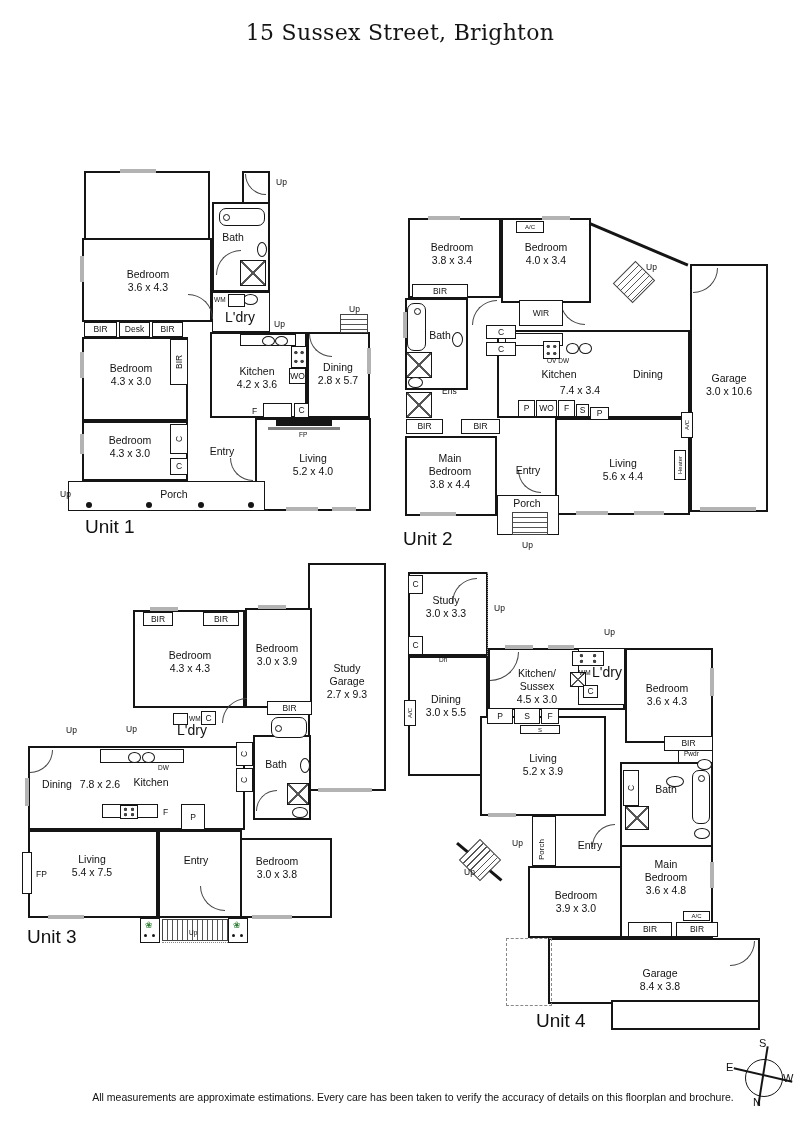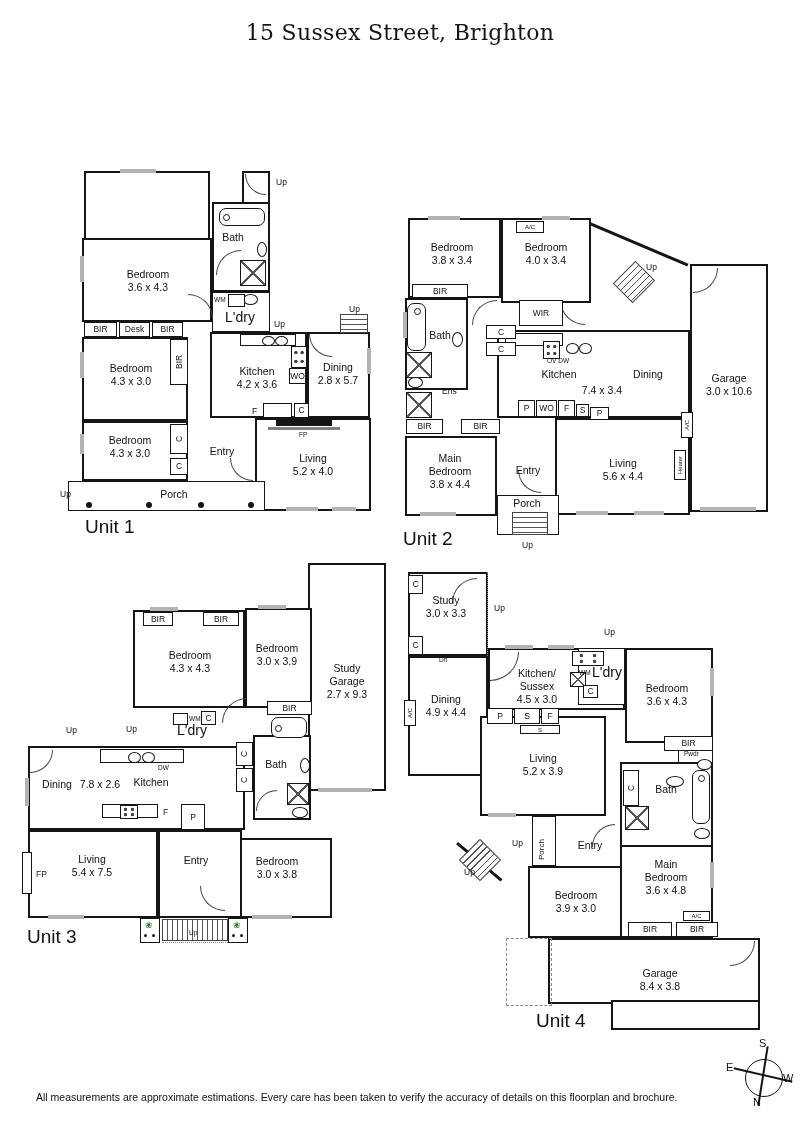--- a/index.html
+++ b/index.html
@@ -39,21 +39,21 @@
   .dot.s{width:3px;height:3px}
   .ulabel{position:absolute;font-size:19px;color:#111;z-index:7}
   .dashed{position:absolute;border:1.2px dashed #888;z-index:2}
   .dotv{position:absolute;border-left:1.5px dotted #888;z-index:4}
   .doth{position:absolute;border-top:1.5px dotted #888;z-index:4}
   .wline{position:absolute;background:#151515;transform-origin:0 0;z-index:4}
   .ccircle{position:absolute;border:1.5px solid #151515;border-radius:50%;z-index:6}
   .cline{position:absolute;background:#151515;transform-origin:center;z-index:6}
   .ctxt{position:absolute;font-size:11px;color:#111;z-index:7}
   .plant{position:absolute;color:#2e7d32;font-size:9px;z-index:7;line-height:1}
-  .disclaimer{position:absolute;top:1091px;left:36px;width:740px;text-align:left;font-size:10.5px;color:#111}
+  .disclaimer{position:absolute;top:1091px;left:43px;width:740px;text-align:center;font-size:10.5px;color:#111}
 </style>
 </head>
 <body>
 
 <div class="page">
   <h1 class="title">15 Sussex Street, Brighton</h1>
 
   <div>
     <div class="room" style="left:84px;top:171px;width:126px;height:69px"></div>
     <div class="room" style="left:242px;top:171px;width:28px;height:33px"></div>
@@ -172,21 +172,21 @@
     <div class="fx" style="left:486px;top:325px;width:30px;height:14px">C</div>
     <div class="fx" style="left:486px;top:342px;width:30px;height:14px">C</div>
     <div class="fx" style="left:519px;top:300px;width:44px;height:26px">WIR</div>
     <div class="room" style="left:497px;top:330px;width:193px;height:88px"></div>
     <div class="room thin" style="left:505px;top:333px;width:58px;height:13px"></div>
     <div class="stove" style="left:543px;top:341px;width:15px;height:16px"></div>
     <div class="sink" style="left:566px;top:343px;width:11px;height:9px"></div>
     <div class="sink" style="left:579px;top:343px;width:11px;height:9px"></div>
     <div class="txt tiny" style="left:547px;top:358px">OV DW</div>
     <div class="rlabel" style="left:559px;top:375px">Kitchen</div>
-    <div class="rlabel" style="left:602px;top:391px">7.4 x 3.4</div>
+    <div class="rlabel" style="left:580px;top:391px">7.4 x 3.4</div>
     <div class="rlabel" style="left:648px;top:375px">Dining</div>
     <div class="fx" style="left:518px;top:400px;width:17px;height:17px">P</div>
     <div class="fx" style="left:536px;top:400px;width:21px;height:17px">WO</div>
     <div class="fx" style="left:558px;top:400px;width:17px;height:17px">F</div>
     <div class="fx" style="left:576px;top:404px;width:13px;height:13px">S</div>
     <div class="fx" style="left:590px;top:407px;width:19px;height:13px">P</div>
     <div class="fx" style="left:406px;top:419px;width:37px;height:15px">BIR</div>
     <div class="fx" style="left:461px;top:419px;width:39px;height:15px">BIR</div>
     <div class="room" style="left:405px;top:436px;width:92px;height:80px"></div>
     <div class="rlabel" style="left:450px;top:472px;width:58px">
@@ -317,21 +317,21 @@
       </div>
     <div class="fx" style="left:408px;top:575px;width:15px;height:19px">C</div>
     <div class="fx" style="left:408px;top:636px;width:15px;height:19px">C</div>
     <div class="dotv" style="left:487px;top:572px;width:1px;height:84px"></div>
     <div class="txt" style="left:494px;top:604px">Up</div>
     <div class="door" style="left:452px;top:578px;width:24px;height:24px;transform:rotate(90deg)"></div>
     <div class="txt tiny" style="left:439px;top:657px">Dn</div>
     <div class="room" style="left:408px;top:656px;width:80px;height:120px"></div>
     <div class="rlabel" style="left:446px;top:706px">
         <span>Dining</span>
-        <span>4.9 x 4.4</span>
+        <span>3.0 x 5.5</span>
       </div>
     <div class="fx v t6" style="left:404px;top:700px;width:12px;height:26px">A/C</div>
     <div class="room" style="left:488px;top:648px;width:137px;height:62px"></div>
     <div class="stove" style="left:572px;top:651px;width:30px;height:13px"></div>
     <div class="shower" style="left:570px;top:672px;width:16px;height:15px"></div>
     <div class="door" style="left:490px;top:652px;width:28px;height:28px;transform:rotate(270deg)"></div>
     <div class="rlabel" style="left:537px;top:687px">
         <span>Kitchen/</span>
         <span>Sussex</span>
         <span>4.5 x 3.0</span>

